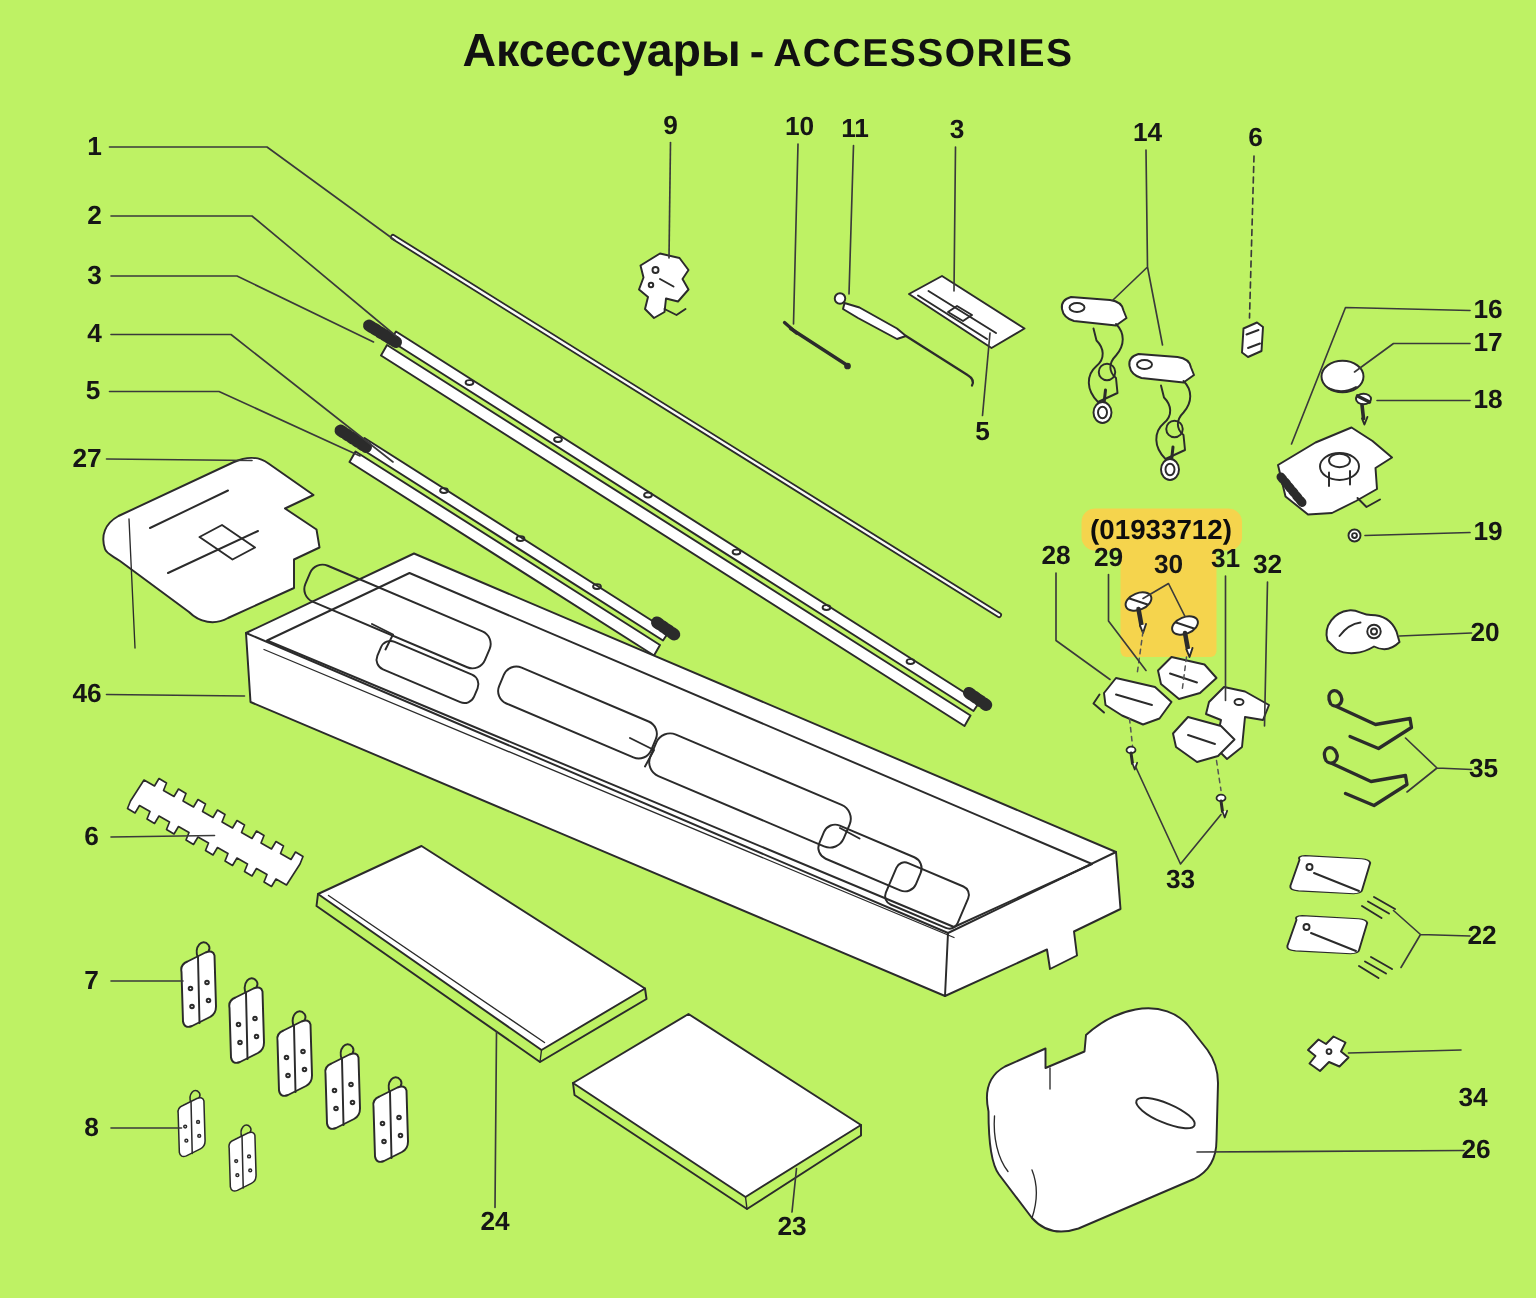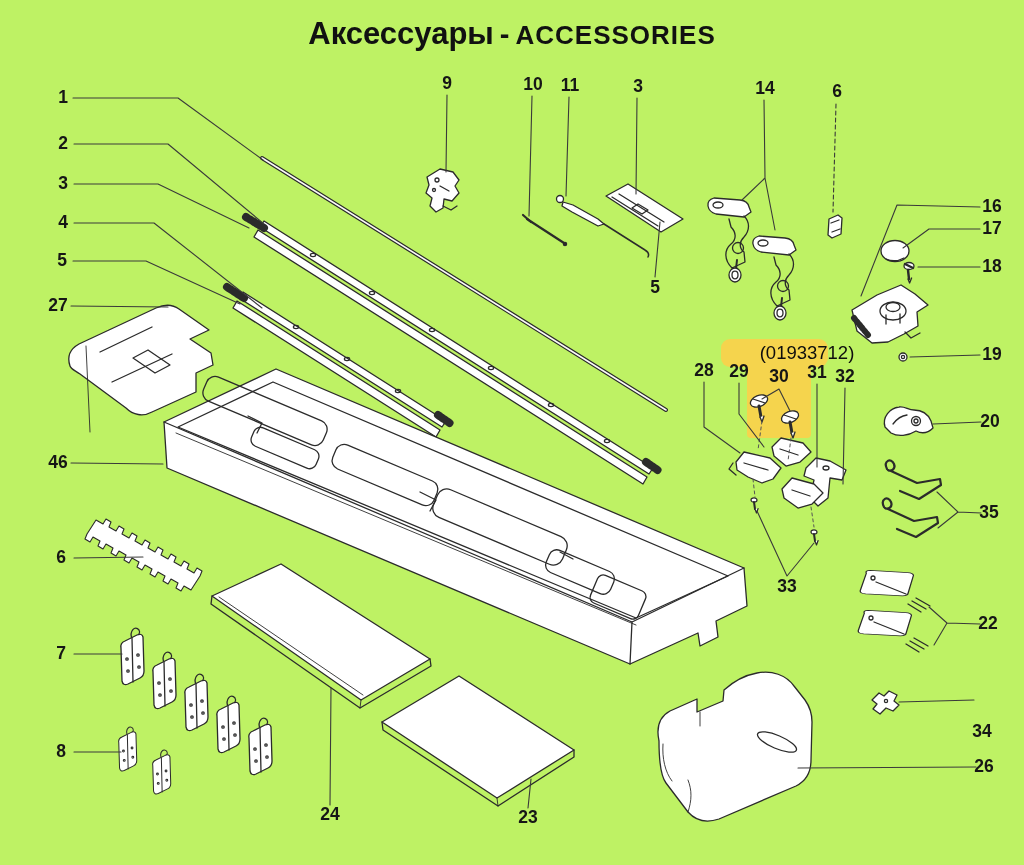--- a/index.html
+++ b/index.html
@@ -7,21 +7,21 @@
           background:#bef264; font-family:"Liberation Sans",sans-serif; overflow:hidden; }
   .diagram-svg { position:absolute; left:0; top:0; }
   .title { position:absolute; top:16px; left:0; width:100%; text-align:center;
            font-weight:bold; color:#111; white-space:nowrap; }
   .title .ru  { font-size:31px; }
   .title .sep { font-size:29px; padding:0 6px; }
   .title .en  { font-size:26px; letter-spacing:1px; }
   .co { position:absolute; transform:translate(-50%,-50%); font-size:17.5px;
         font-weight:bold; color:#161616; line-height:1; }
   .hl-text { position:absolute; transform:translate(-50%,-50%); font-size:18.5px;
-             font-weight:normal; color:#0d0d0d; white-space:nowrap;margin-left:33px; }
+             font-weight:bold; color:#0d0d0d; white-space:nowrap; }
 </style>
 </head>
 <body>
 
 <div class="page">
 
   <svg class="diagram-svg" width="1024" height="865" viewBox="0 0 1024 865">
     <g fill="none" stroke="#2b2b2b" stroke-width="1.3" stroke-linejoin="round" stroke-linecap="round">
 
       <g stroke="none">

